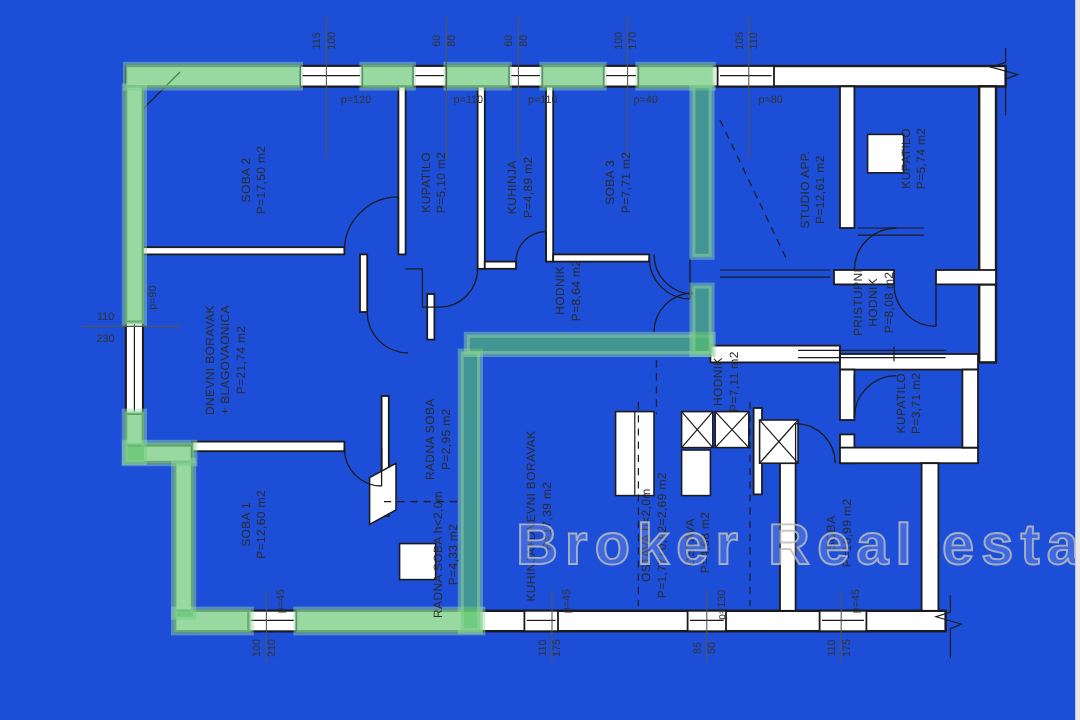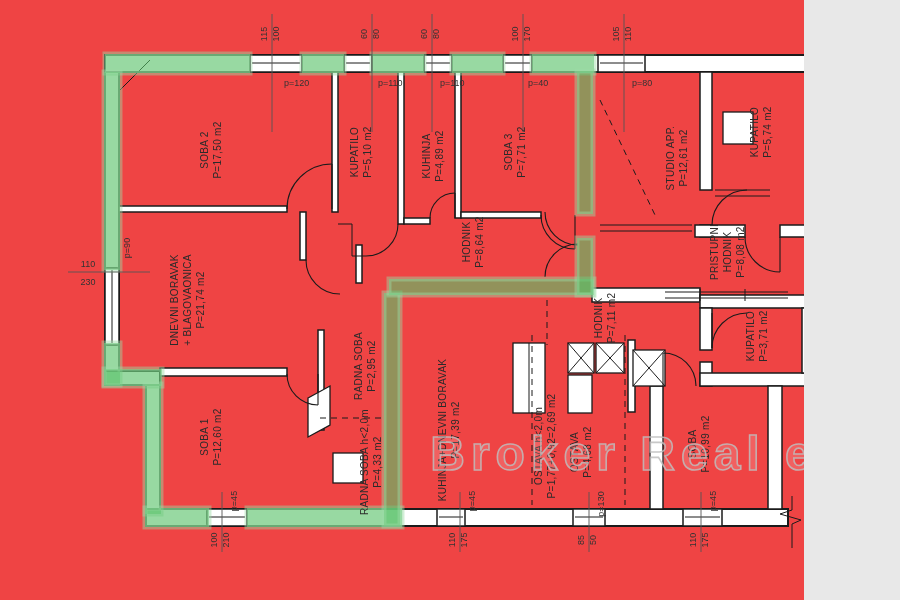--- a/index.html
+++ b/index.html
@@ -1,16 +1,16 @@
 <!DOCTYPE html>
 <html><head>
 <meta charset="utf-8">
 <style>
   html,body{margin:0;padding:0;background:#e8e8e8;}
-  .sheet{position:relative;width:804px;height:600px;background:#ef4444;overflow:hidden;
+  .sheet{position:relative;width:896px;height:600px;background:#1d4ed8;overflow:hidden;
          font-family:"Liberation Sans", sans-serif;}
   svg{position:absolute;left:0;top:0;}
   text{font-family:"Liberation Sans", sans-serif;fill:#2b2b2b;}
   .room-label text{font-size:10px;letter-spacing:.3px;}
   .dim-num{font-size:9px;fill:#333;}
   .p-label{font-size:9px;fill:#333;}
   .watermark{font-size:48px;font-weight:bold;fill:rgba(255,255,255,0.18);
              stroke:#bfbfbf;stroke-width:1.6px;letter-spacing:6px;opacity:.85;}
   .wall{fill:#ffffff;stroke:#1b1b1b;stroke-width:2;}
   .part{fill:#ffffff;stroke:#1b1b1b;stroke-width:1.5;}

